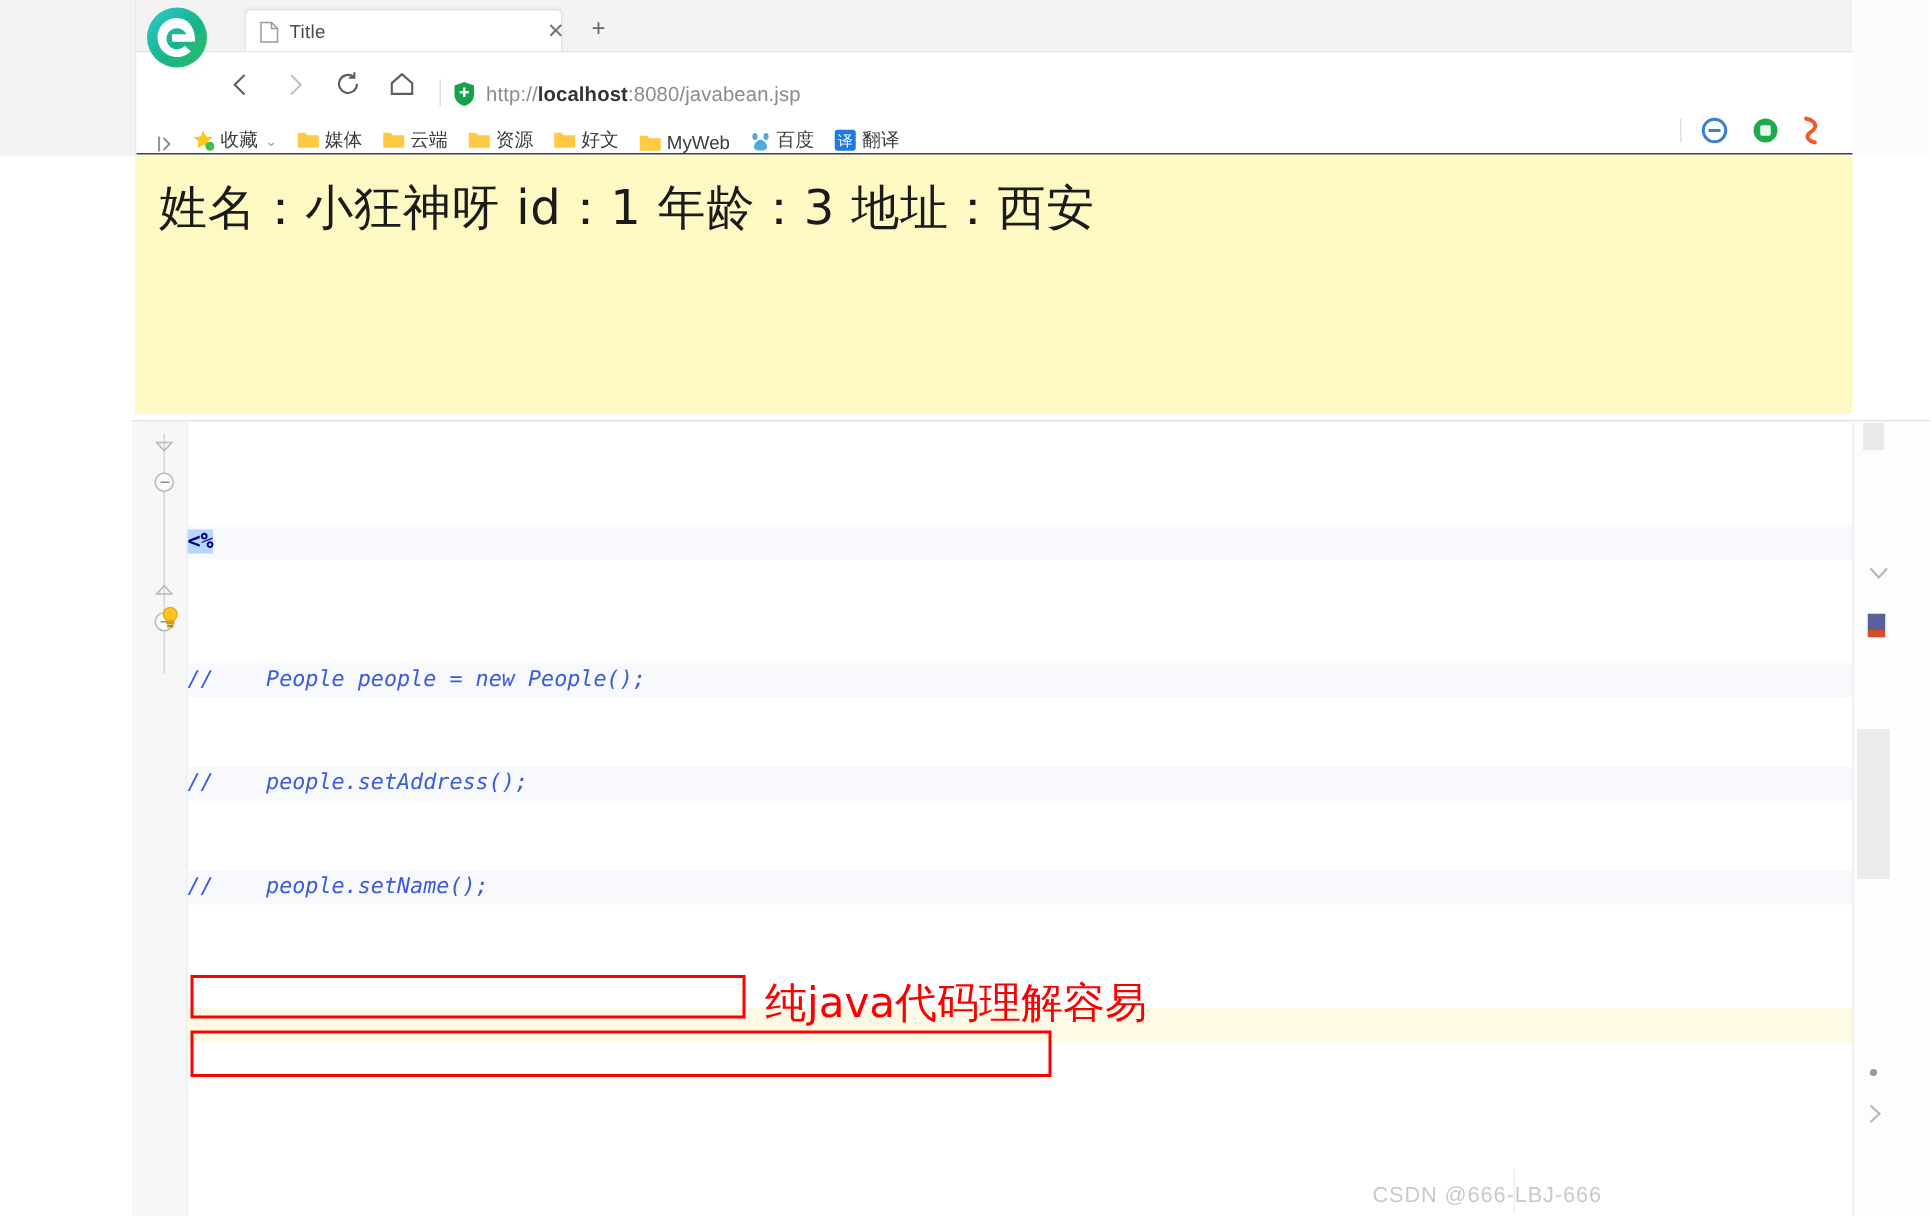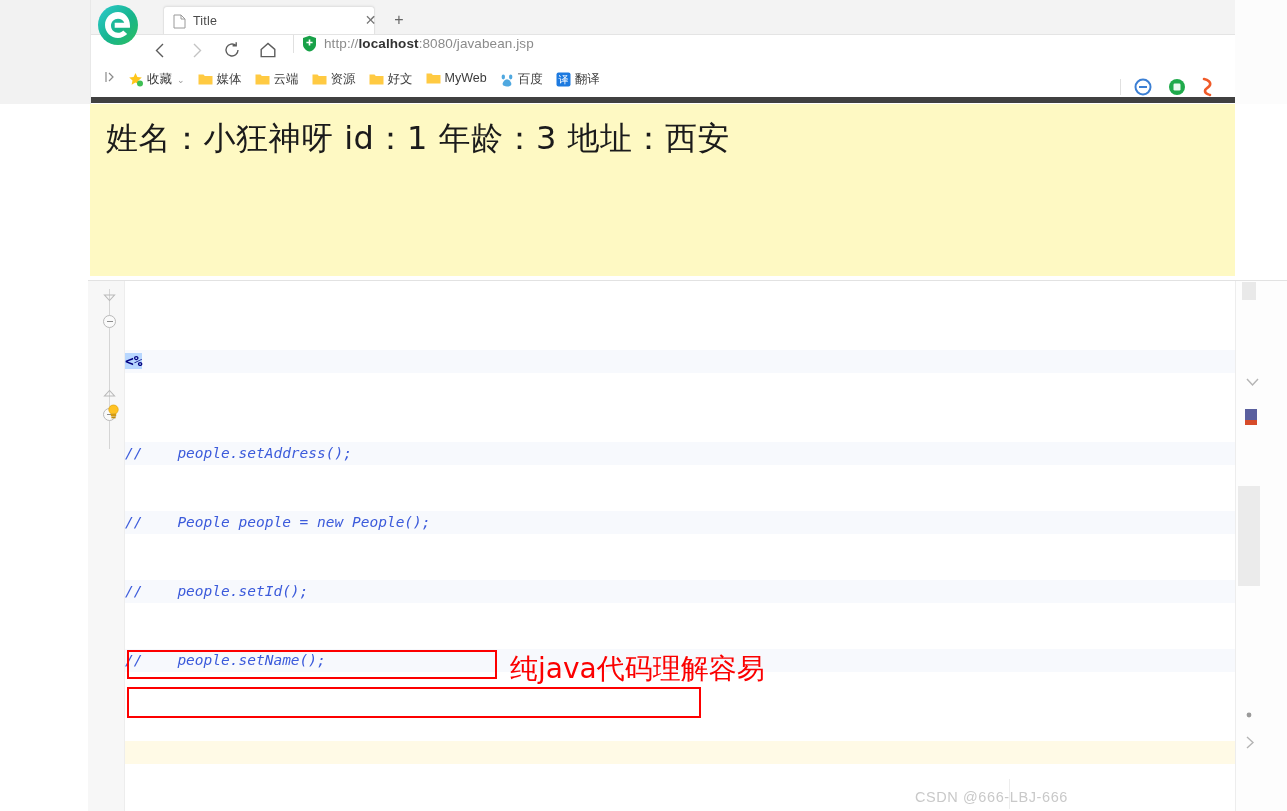--- a/index.html
+++ b/index.html
@@ -63,21 +63,21 @@
     line-height: 14px; text-align: center; cursor: pointer;
   }
   .tab-underline {
     position: absolute; left: 0; top: 34px; width: 100%; height: 1px;
     background: #e4e4e4;
   }
 
   
   .navbar {
     position: absolute; left: 0; top: 35px; width: 100%; height: 36px;
-    background: #ffffff; display: flex; align-items: flex-start;
+    background: #ffffff; display: flex; align-items: flex-end;
   }
   .navbtn {
     width: 30px; height: 30px; margin-left: 6px;
     display: flex; align-items: center; justify-content: center;
     color: #5c5c5c; cursor: pointer;
   }
   .navbtn.first { margin-left: 54px; }
   .navbtn.disabled { color: #c3c3c3; }
   .nav-sep {
     width: 1px; height: 18px; background: #e0e0e0; margin: 0 8px 0 10px;
@@ -86,22 +86,22 @@
   .shield { width: 15px; height: 17px; flex: none; margin-right: 7px; }
   .url-text {
     font-size: 13.5px; color: #8b8b8b; white-space: nowrap;
     letter-spacing: .1px;
   }
   .url-text b { color: #333; font-weight: 700; }
 
   
   .bookmarks {
     position: absolute; left: 0; top: 71px; width: 100%; height: 32px;
-    background: #ffffff; display: flex; align-items: flex-start;
-    border-bottom: 6px solid #404040;
+    background: #ffffff; display: flex; align-items: flex-end;
+    border-bottom: 1px solid #404040;
   }
   .bm-caretwrap {
     margin-left: 14px; margin-right: 10px; color: #8a8a8a;
     font-size: 12px; display:flex; align-items:center;
   }
   .bm {
     display: flex; align-items: center; margin-right: 13px;
     font-size: 12.5px; color: #3b3b3b; white-space: nowrap; cursor: pointer;
   }
   .bm .ic { margin-right: 4px; display:flex; align-items:center; flex:none; }
@@ -412,23 +412,22 @@
           <rect x="4.8" y="10" width="5.4" height="2.2" fill="#d49b12"></rect>
           <rect x="5.4" y="12.5" width="4.2" height="1.8" fill="#c08c10"></rect>
         </svg>
       </div>
     </div>
 
     <div class="ide-code">
       
       <div class="row hl-comment"><span class="s-brace">&lt;%</span></div>
       
+      <div class="row hl-comment"><span class="s-cmt">//</span><span class="s-cmt">    People people = new People();</span></div>
       <div class="row hl-comment"><span class="s-cmt">//</span><span class="s-cmt">    people.setAddress();</span></div>
-      <div class="row hl-comment"><span class="s-cmt">//</span><span class="s-cmt">    People people = new People();</span></div>
-      <div class="row hl-comment"><span class="s-cmt">//</span><span class="s-cmt">    people.setId();</span></div>
       <div class="row hl-comment"><span class="s-cmt">//</span><span class="s-cmt">    people.setName();</span></div>
       
       <div class="row hl-caret"></div>
       
       
       
       
       
       
       

